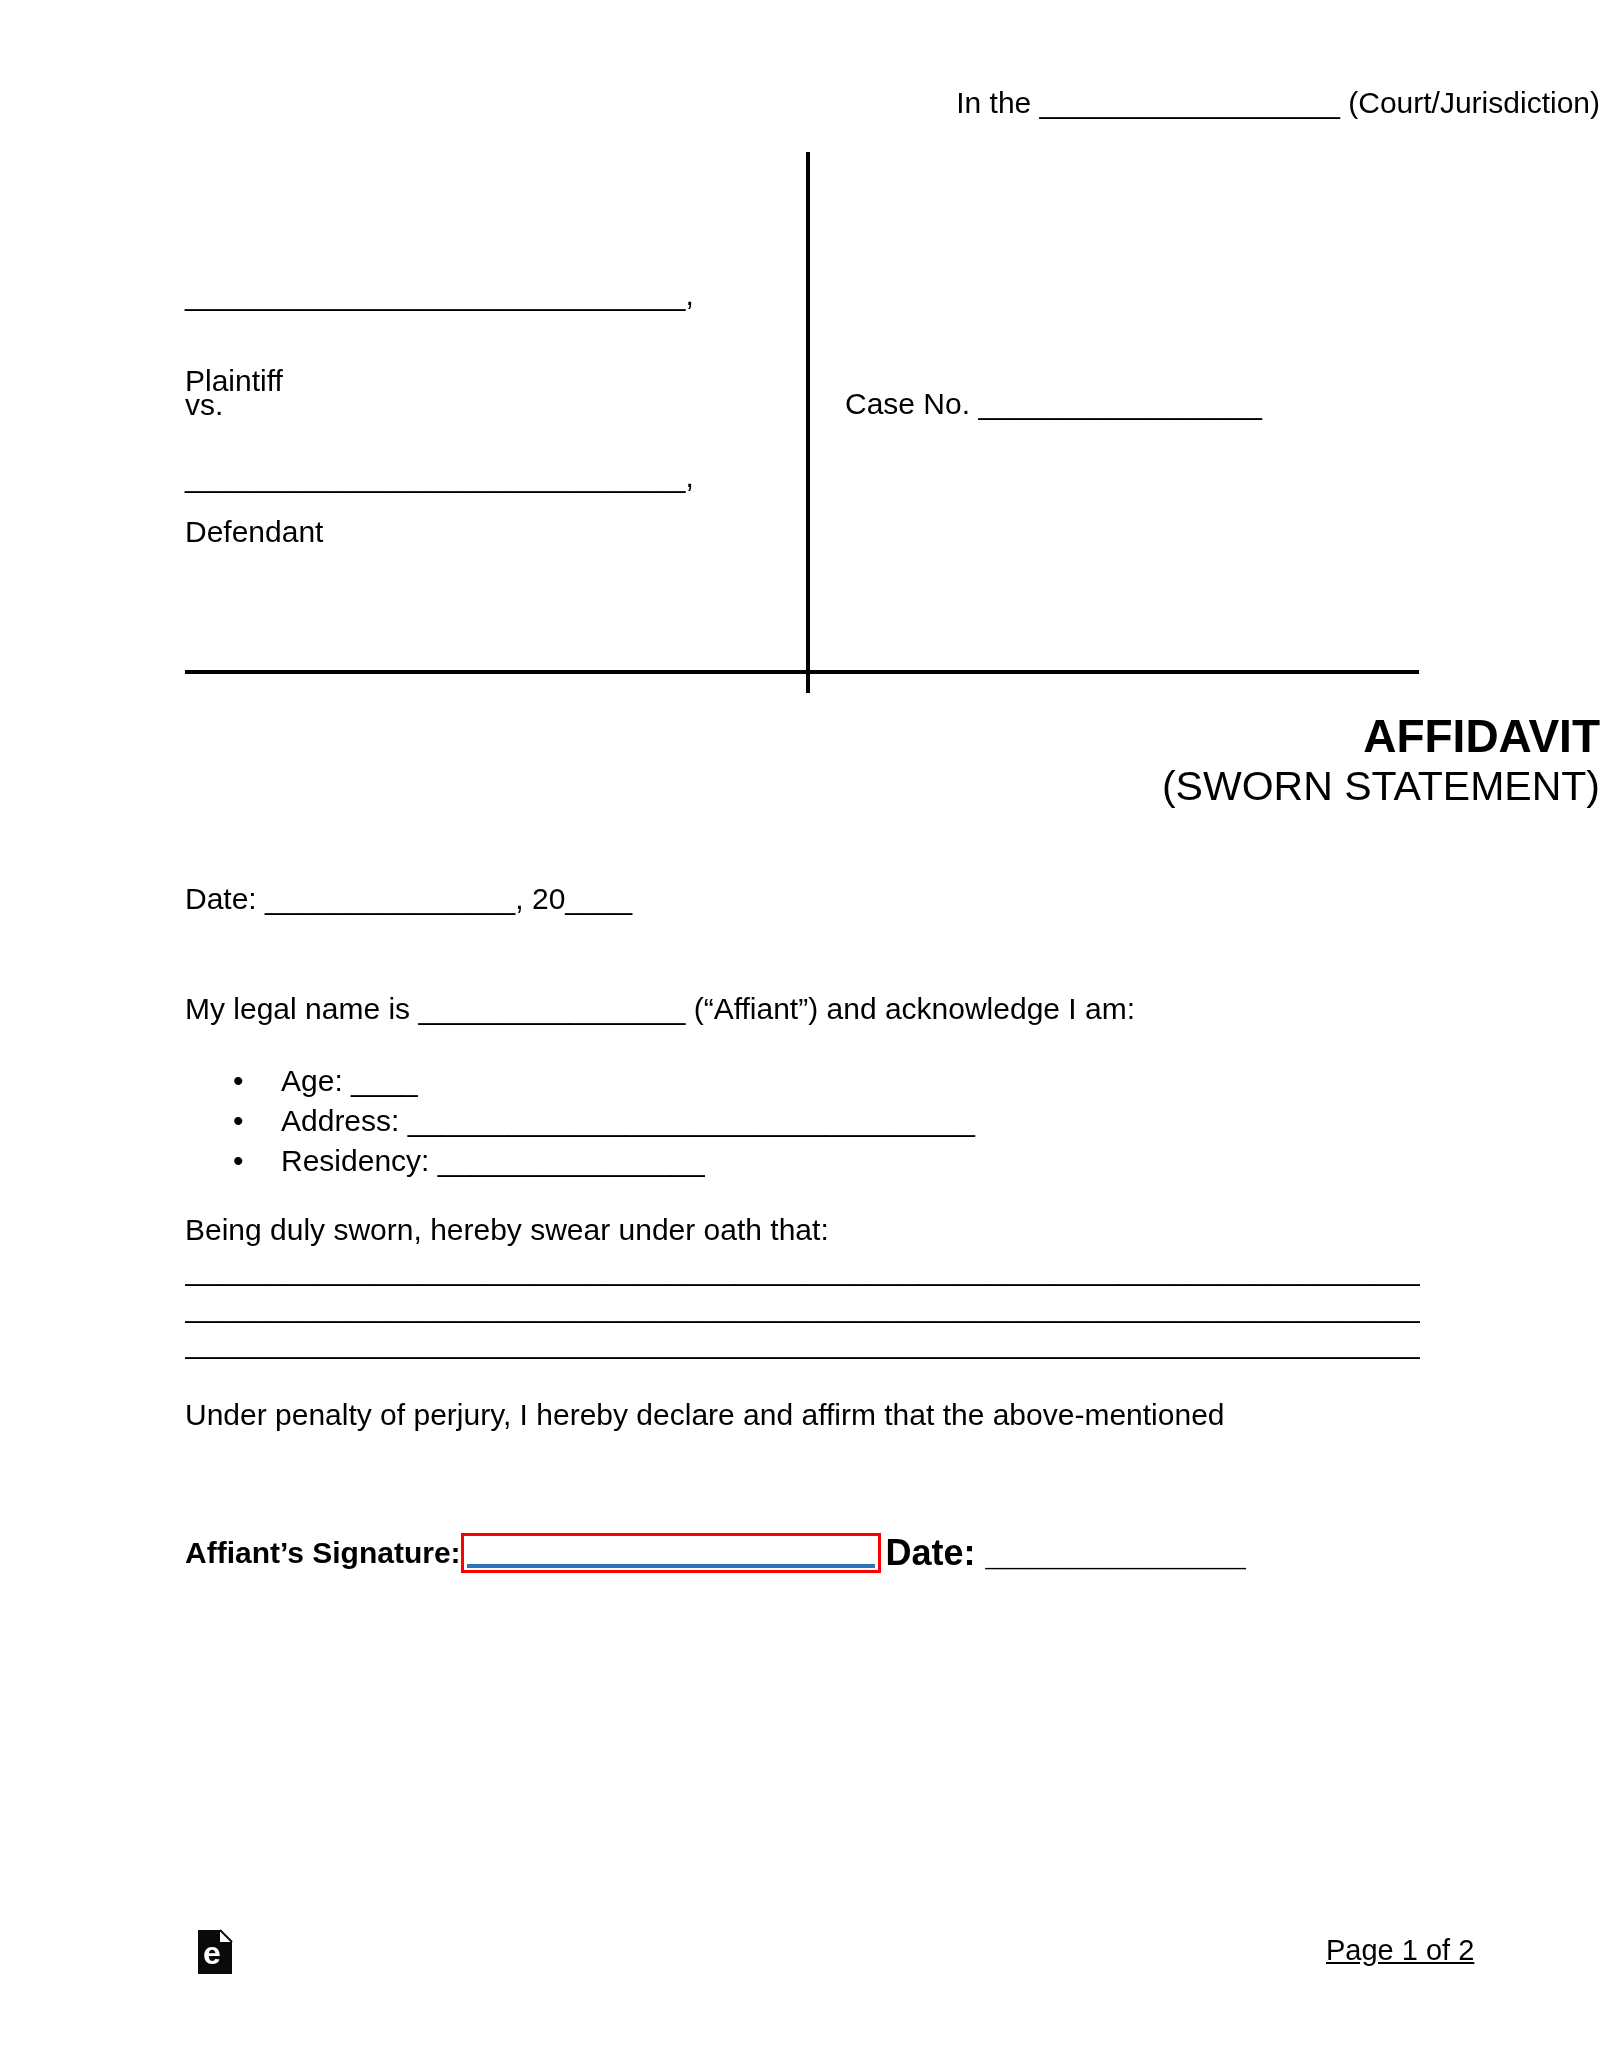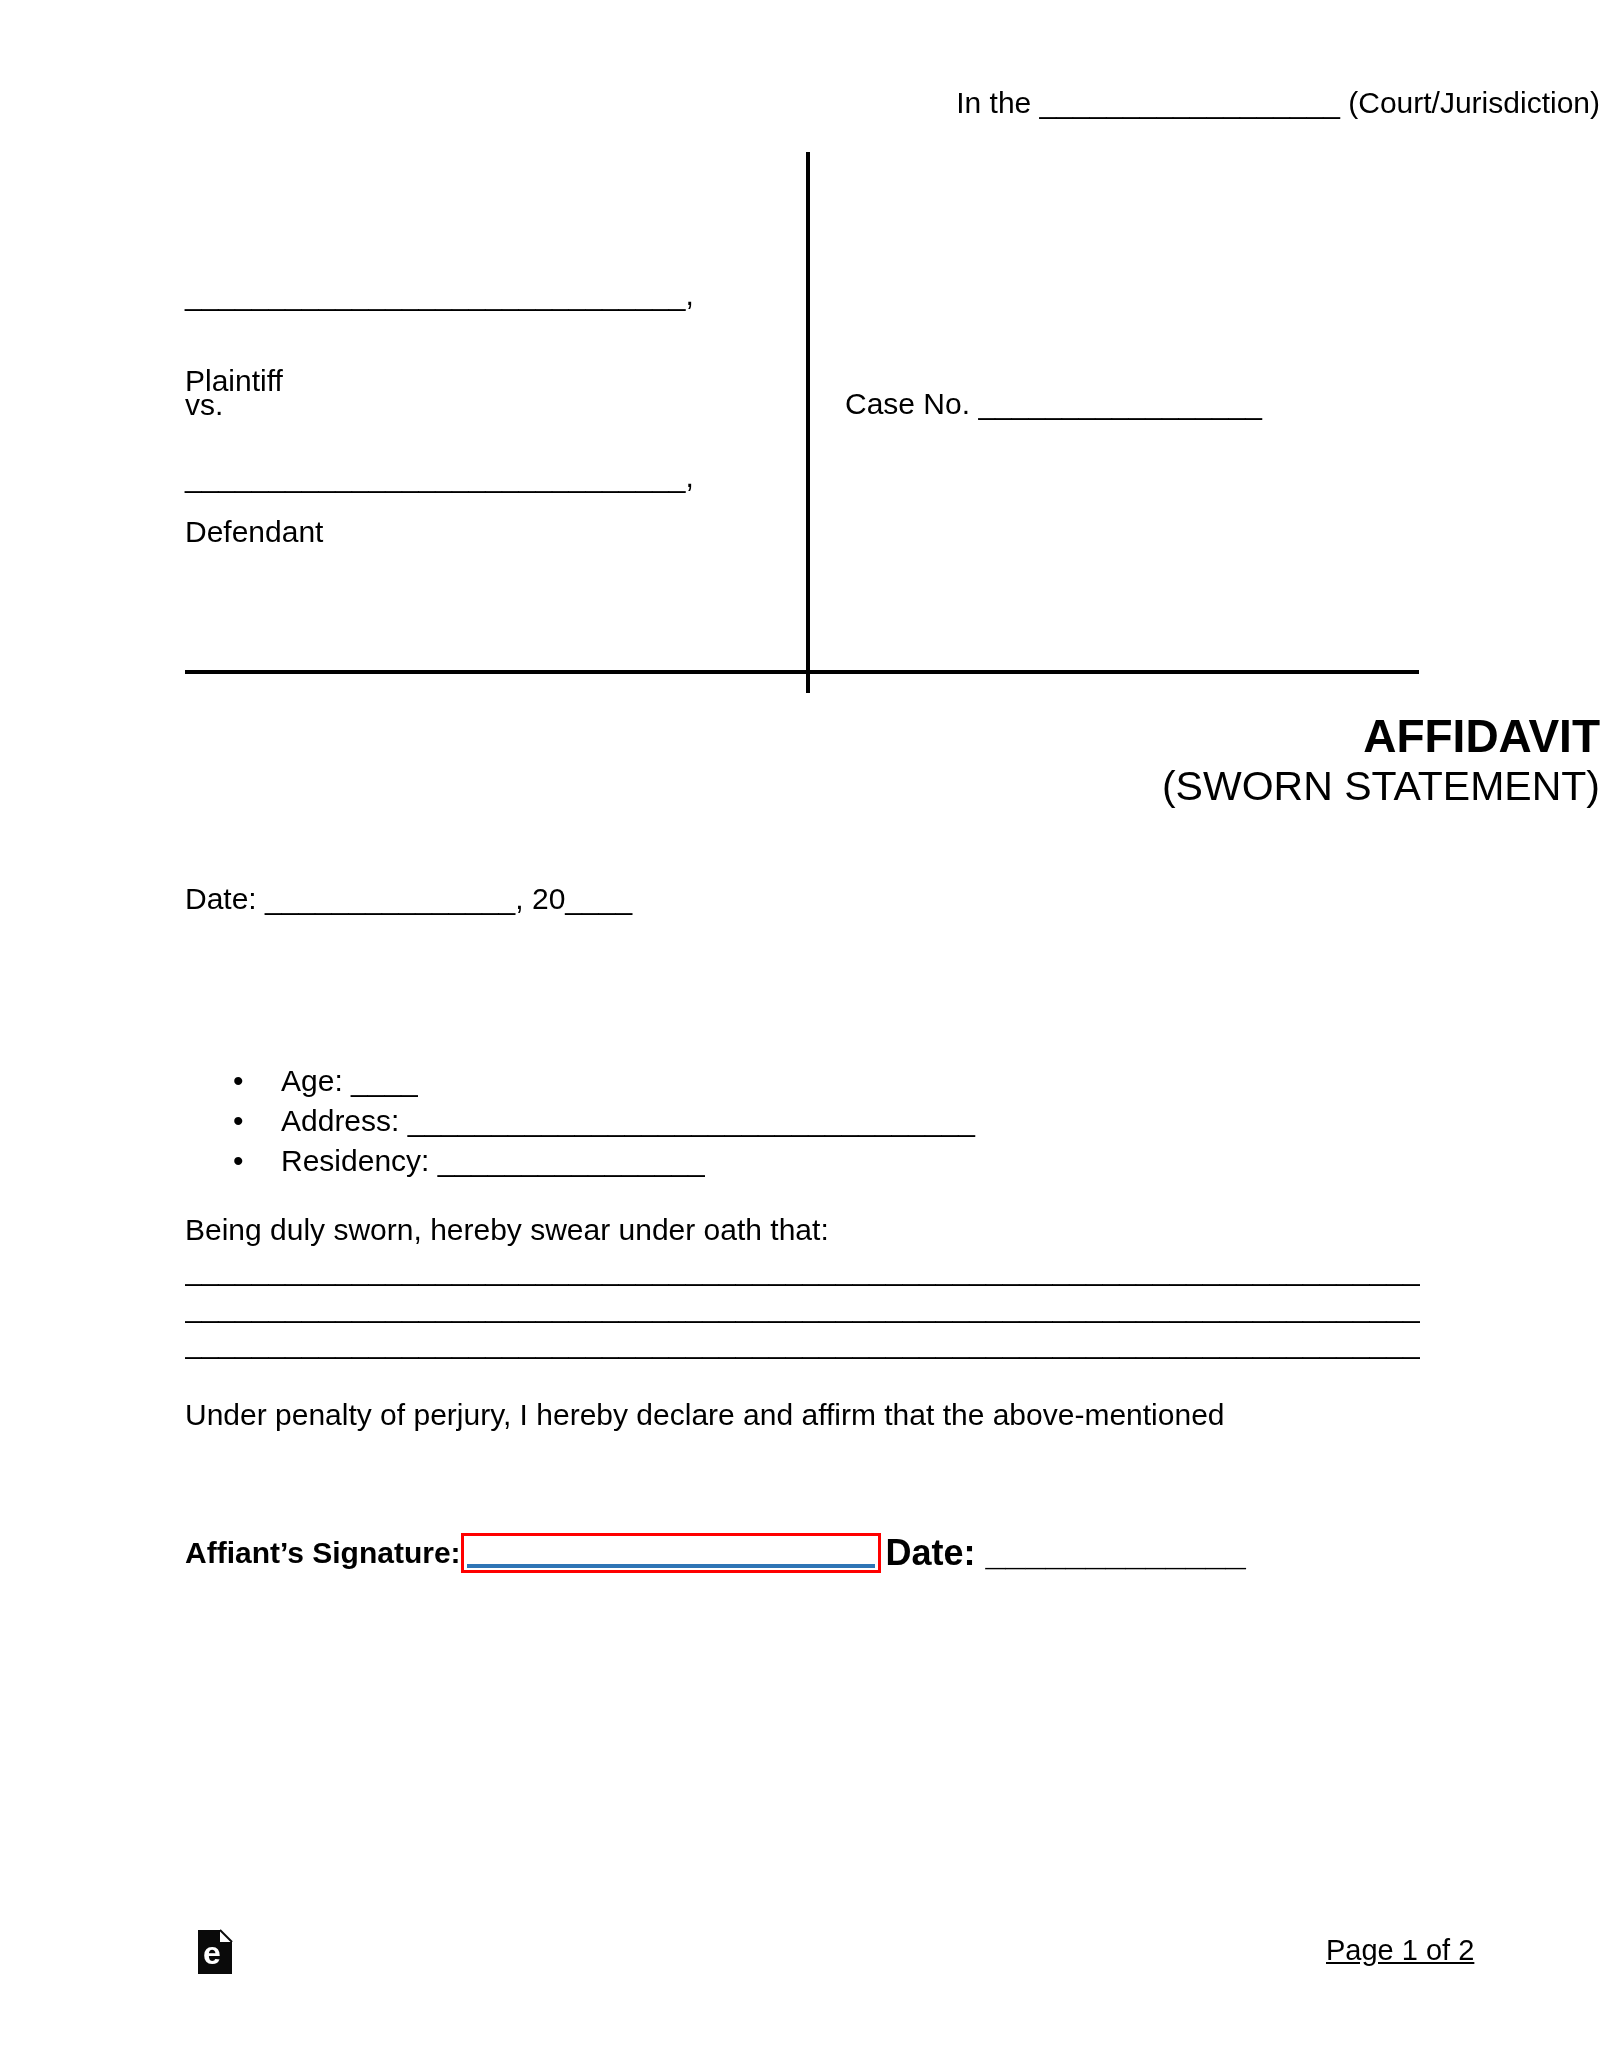--- a/index.html
+++ b/index.html
@@ -53,20 +53,21 @@
   <div class="abs t30" style="left:185px;top:458px;">______________________________,</div>
   <div class="abs t30" style="left:185px;top:513px;">Defendant</div>
 
   <div class="abs t30" style="left:845px;top:385px;">Case No. _________________</div>
 
   <div class="abs center title-main" style="top:712px;">AFFIDAVIT</div>
   <div class="abs center title-sub" style="top:764px;">(SWORN STATEMENT)</div>
 
   <div class="abs t30" style="left:185px;top:880px;">Date: _______________, 20____</div>
 
+  <div class="abs t30" style="left:185px;top:990px;">My legal name is ________________ (“Affiant”) and acknowledge I am:</div>
 
   <div class="abs" style="left:233px;top:1064px;">
     <div class="bullet-row">
       <span class="bullet-dot">•</span>
       <span class="bullet-text">Age: ____</span>
     </div>
     <div class="bullet-row">
       <span class="bullet-dot">•</span>
       <span class="bullet-text">Address: __________________________________</span>
     </div>

